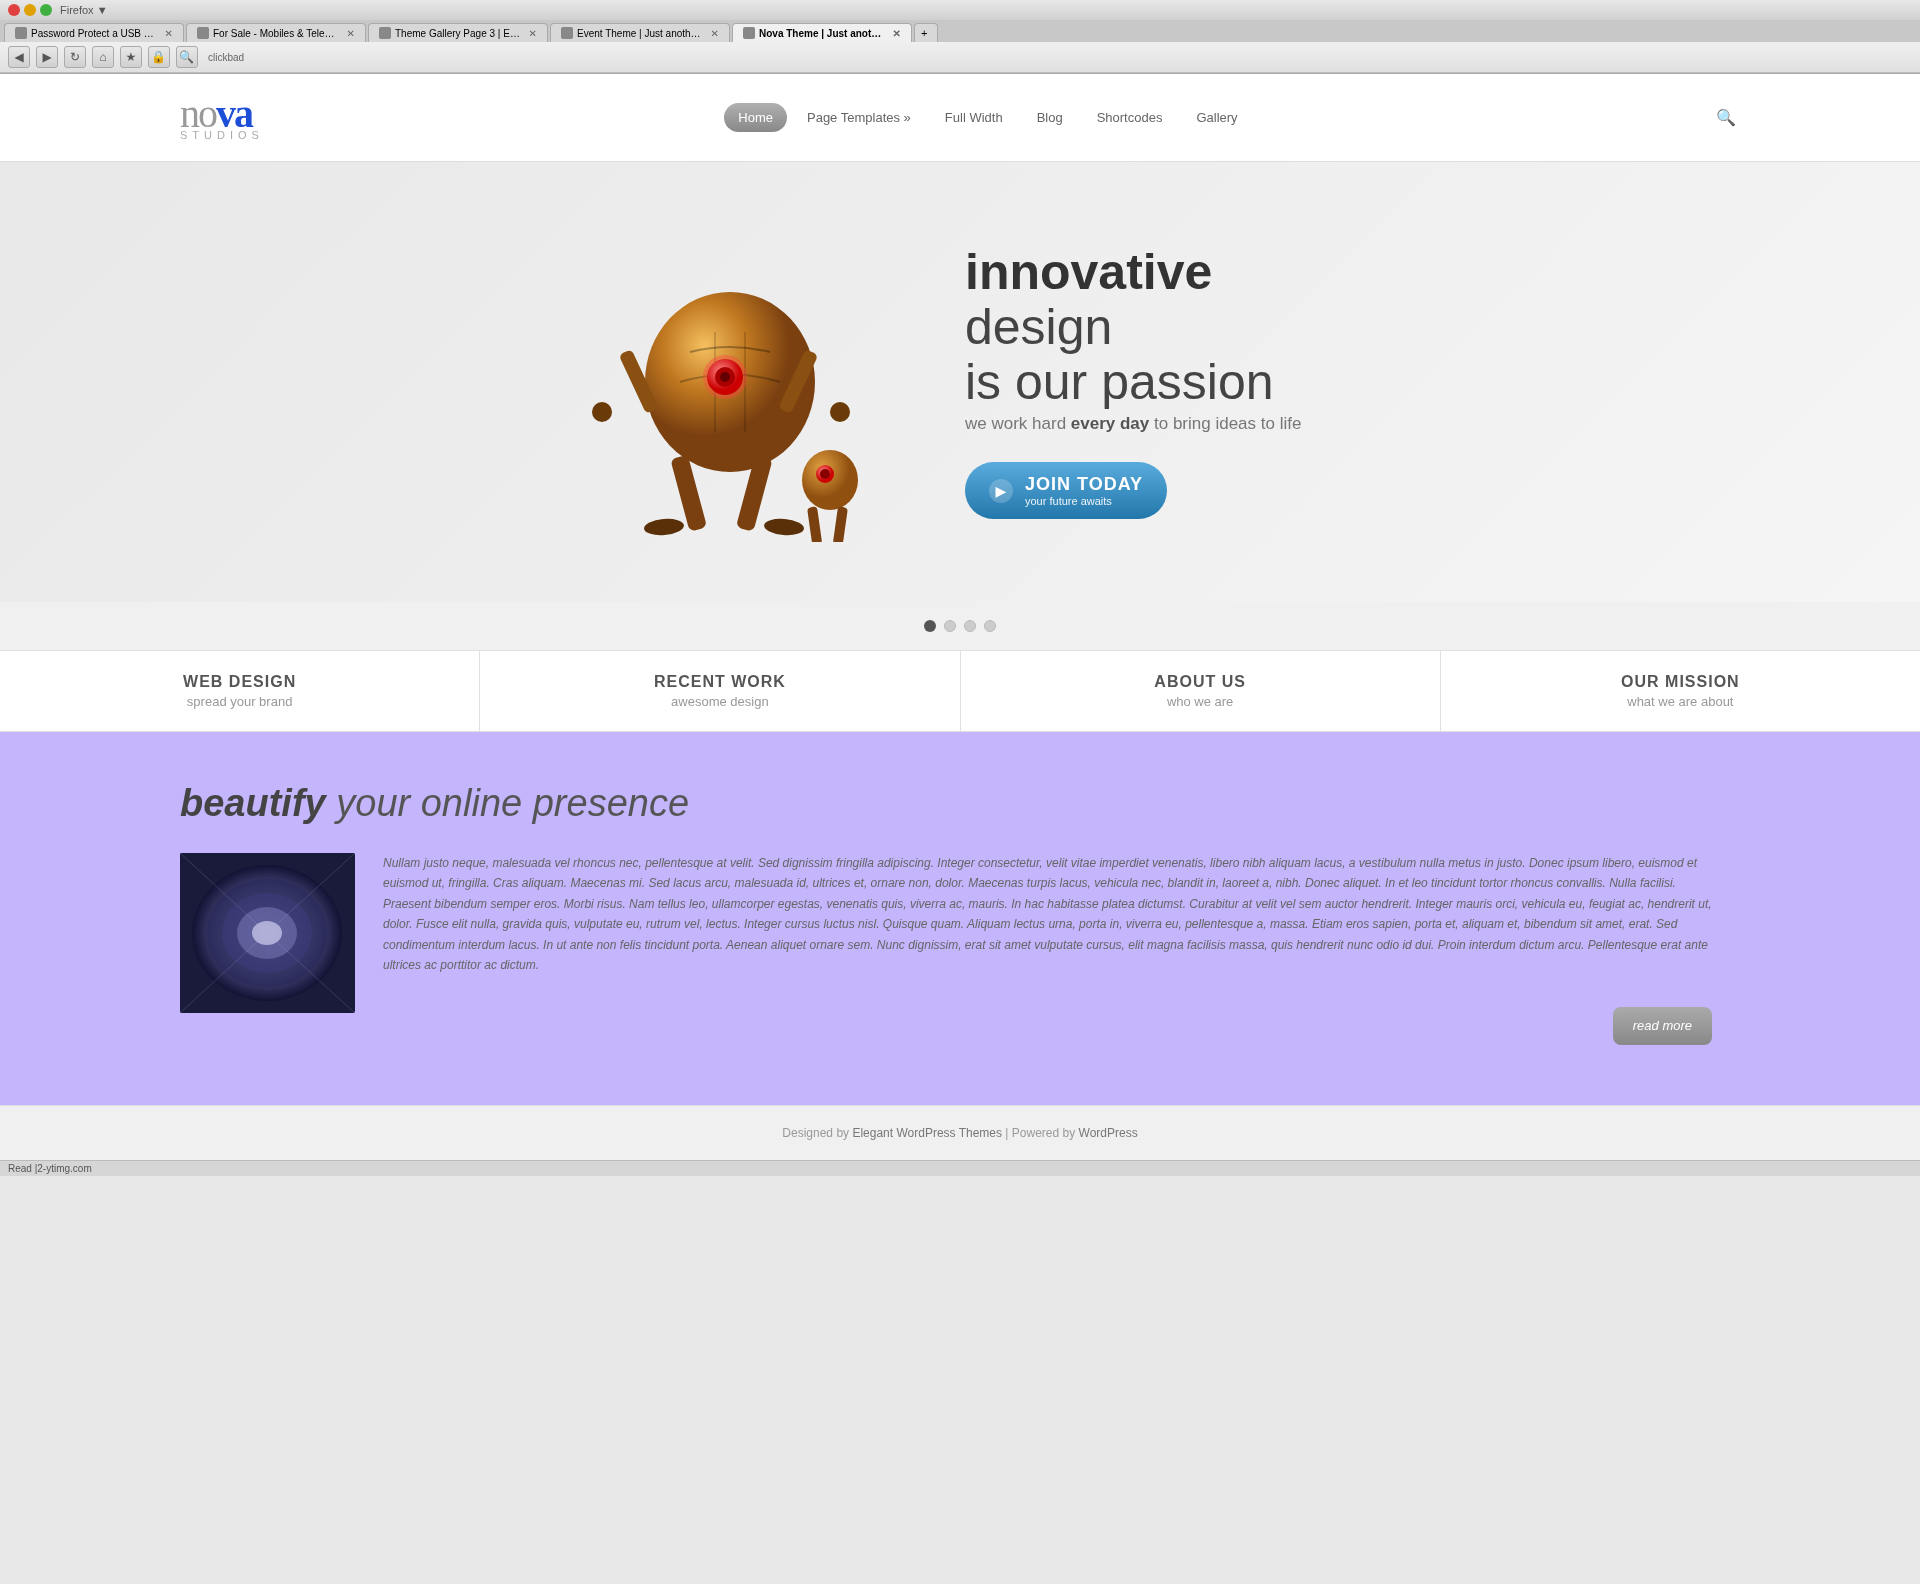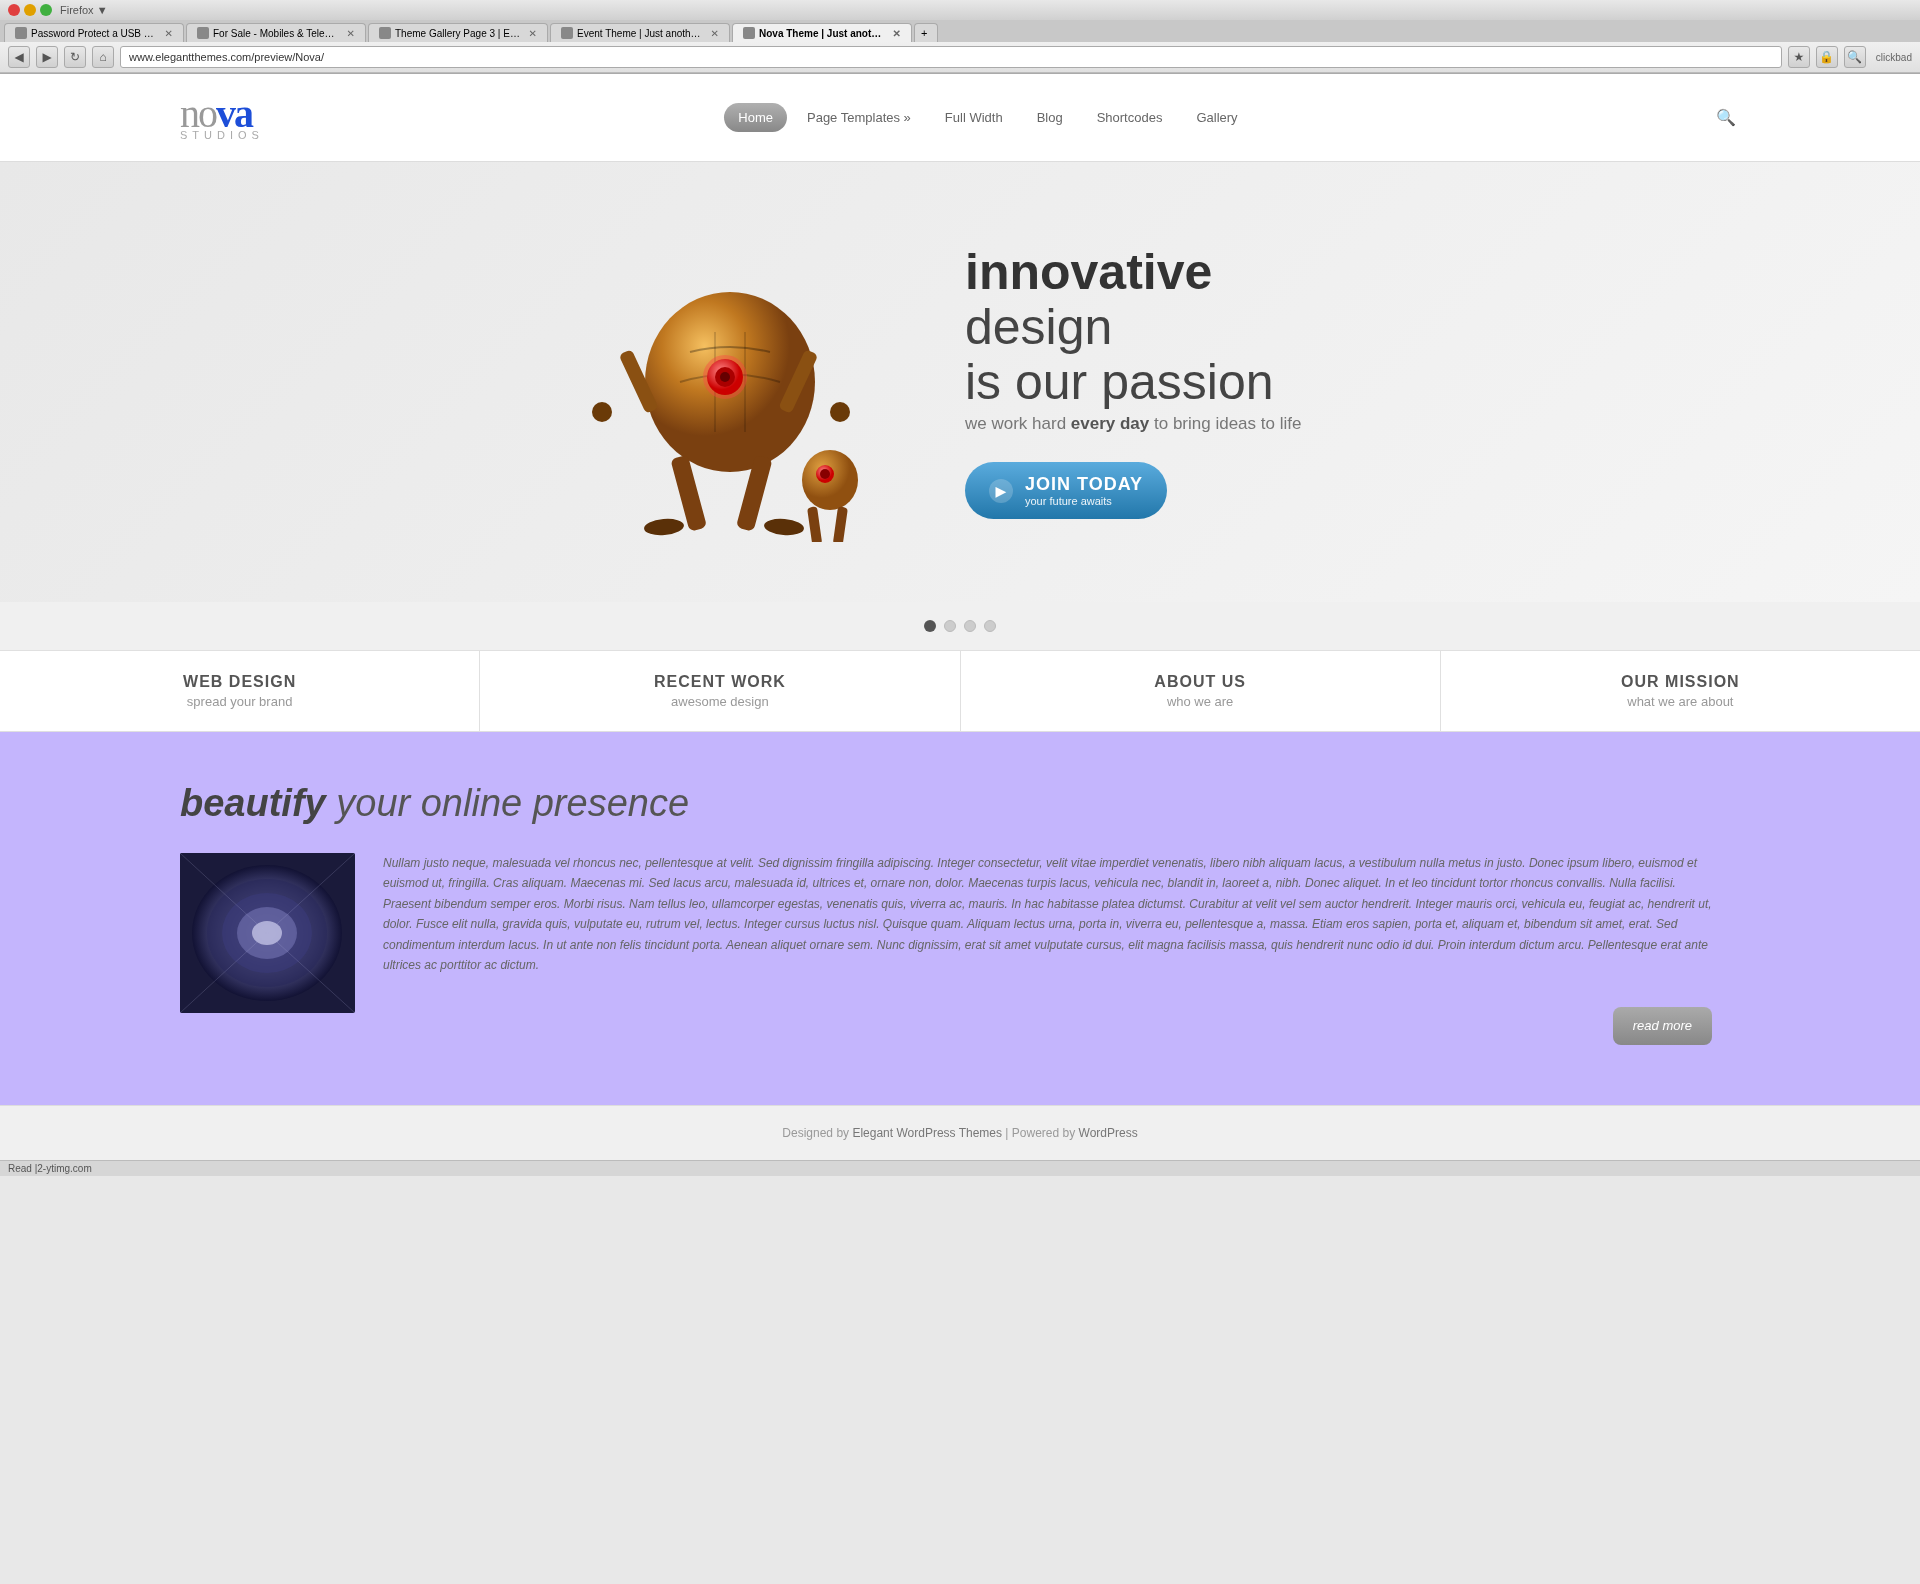--- a/index.html
+++ b/index.html
@@ -119,21 +119,20 @@
       <span class="tab-label">Nova Theme | Just another WordPress...</span>
       <span class="tab-close">✕</span>
     </div>
     <div class="tab" style="width:24px;padding:3px 6px;">+</div>
   </div>
   <div class="nav-bar">
     <div class="nav-btn">◀</div>
     <div class="nav-btn">▶</div>
     <div class="nav-btn">↻</div>
     <div class="nav-btn">⌂</div>
-    <input class="address-bar" value="www.elegantthemes.com/preview/Nova/" style="">
     <div class="nav-btn">★</div>
     <div class="nav-btn">🔒</div>
     <div class="search-btn">🔍</div>
     <span style="font-size:10px;color:#666;margin-left:4px;">clickbad</span>
   </div>
 </div>
 
 <div class="page">
 
   <div class="site-header">

